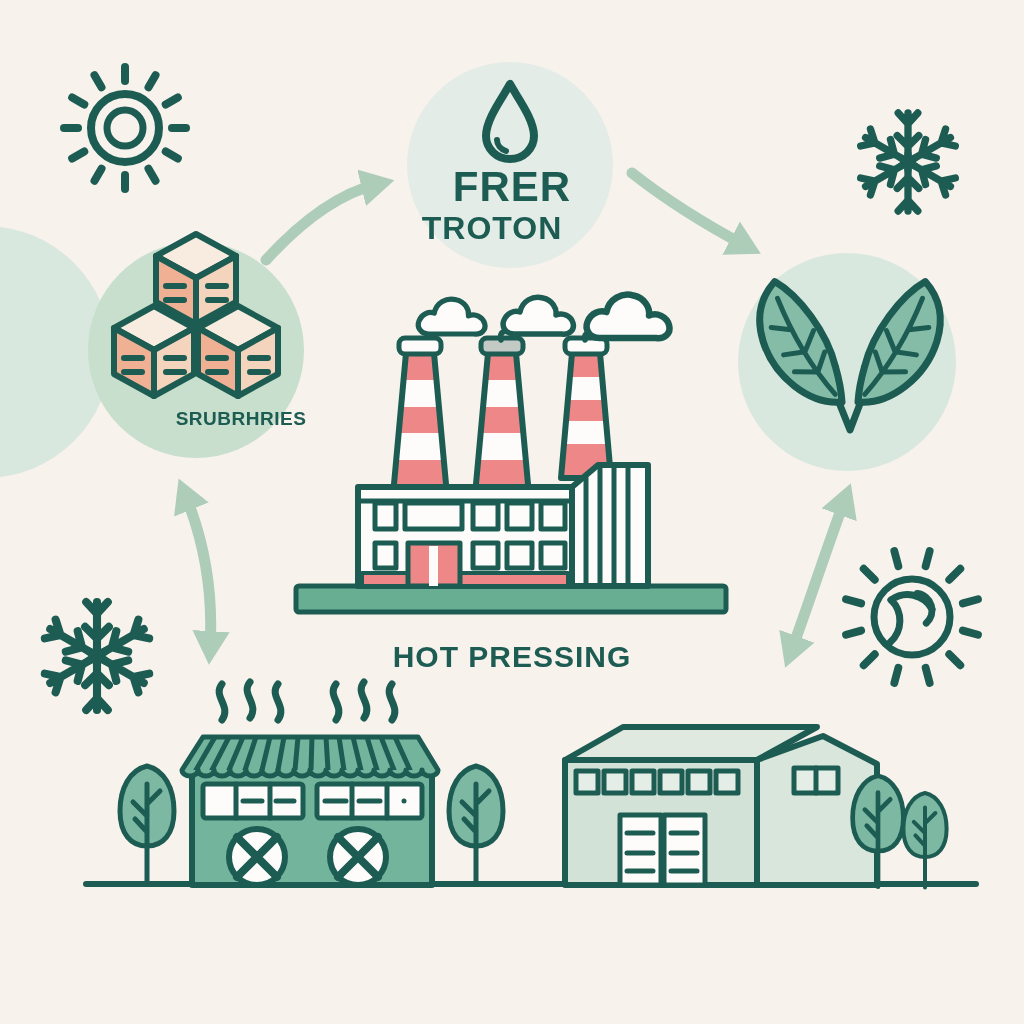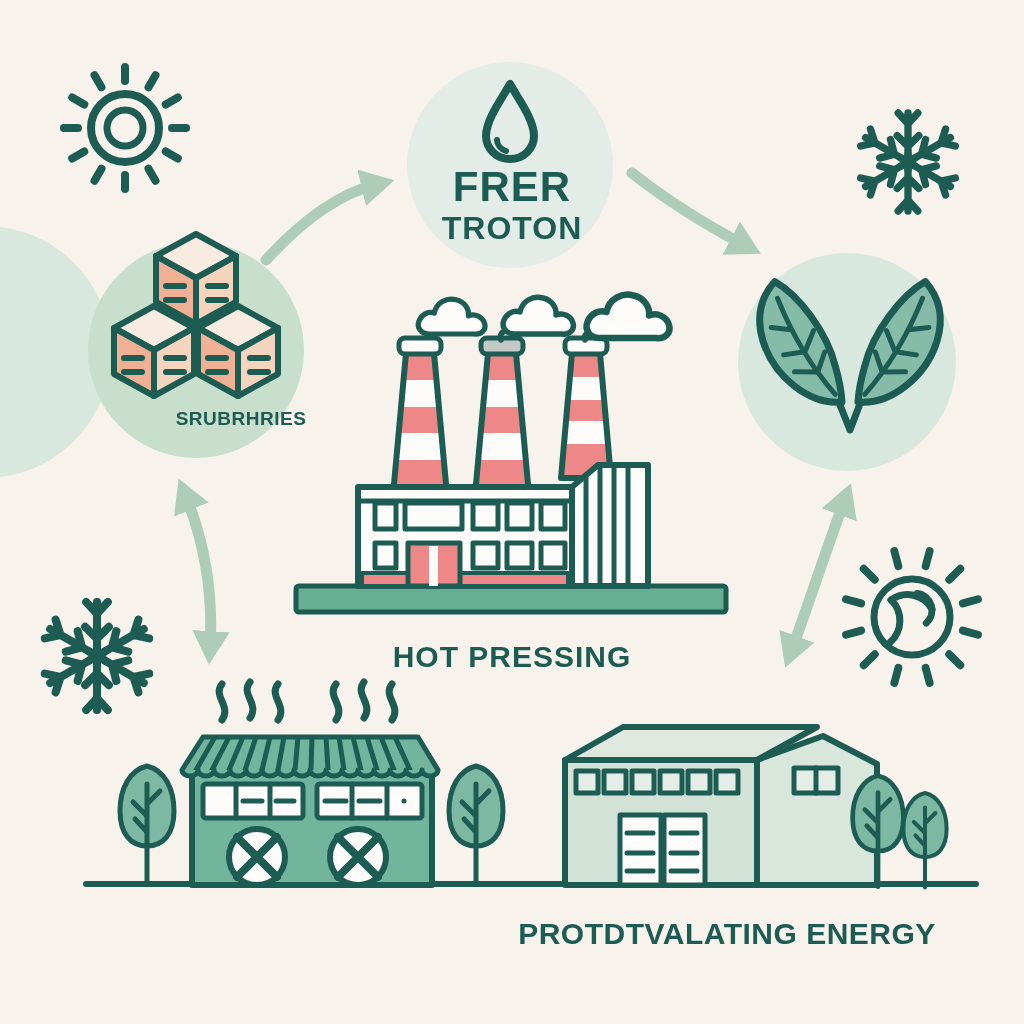--- a/index.html
+++ b/index.html
@@ -258,18 +258,17 @@
 
   <g>
     <use href="#treeG" xlink:href="#treeG" transform="translate(147,846)"></use>
     <use href="#treeG" xlink:href="#treeG" transform="translate(476,846)"></use>
     <use href="#treeG" xlink:href="#treeG" transform="translate(878,851) scale(0.94)"></use>
     <use href="#treeG" xlink:href="#treeG" transform="translate(925,857) scale(0.8)"></use>
   </g>
 </svg>
 
 <div class="label t-title" style="left:512px;top:187px">FRER</div>
-<div class="label t-sub" style="left:512px;top:228px">TROTON</div>
+<div class="label t-sub" style="left:492px;top:228px">TROTON</div>
 <div class="label t-node" style="left:200px;top:419px">SRUBRHRIES</div>
 <div class="label t-main" style="left:512px;top:657px">HOT PRESSING</div>
-<div class="label t-cap" style="left:727px;top:934px">PROTDTVALATING ENERGY</div>
 
 </div>
 
 </body></html>

